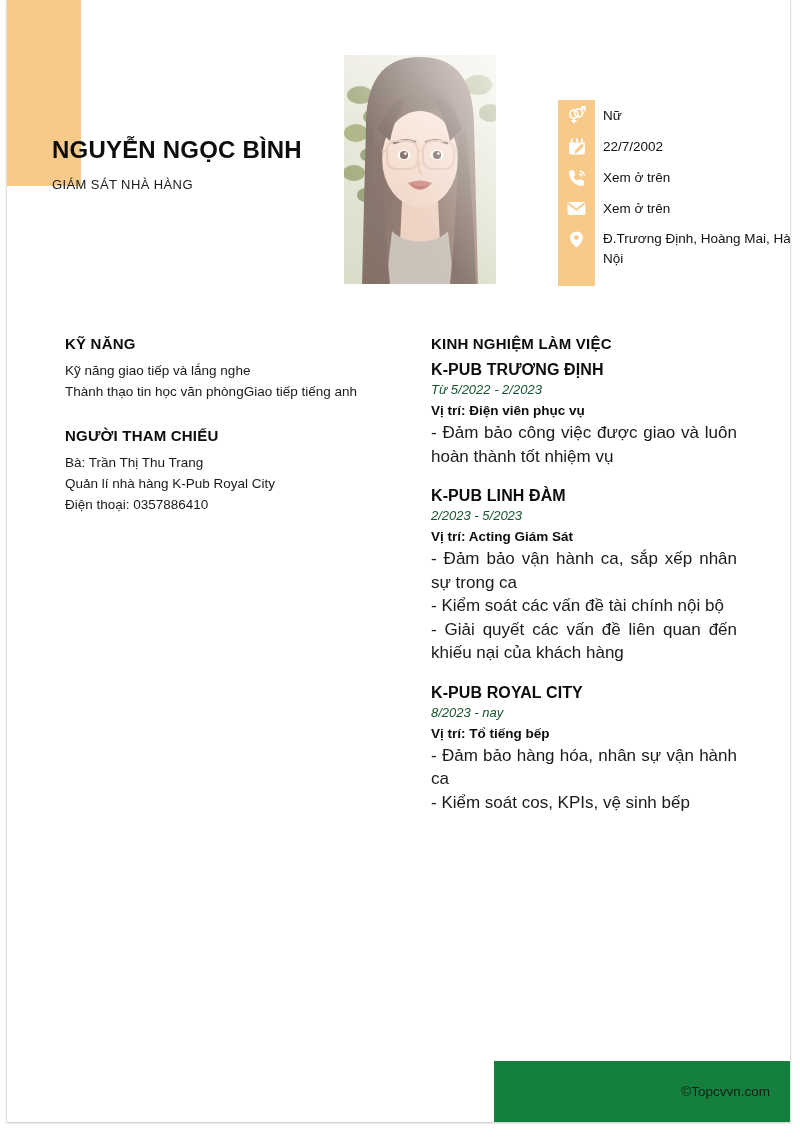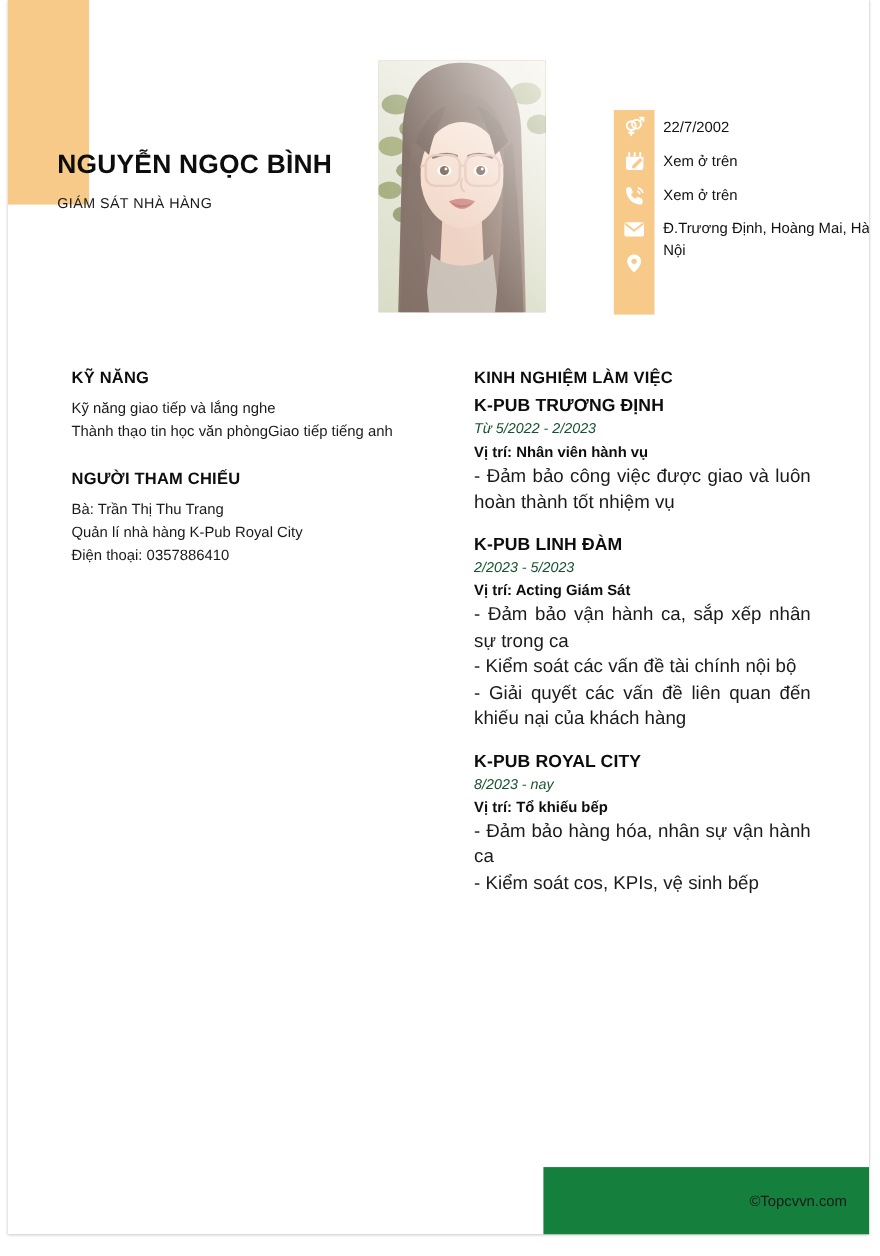--- a/index.html
+++ b/index.html
@@ -317,20 +317,21 @@
       </div>
       <div class="icon-slot" style="top:124px">
         <svg width="19" height="19" viewBox="0 0 24 24" aria-hidden="true">
           <path d="M12 1.8 c-4.4 0 -8 3.5 -8 7.9 c0 5.8 8 12.5 8 12.5 s8 -6.7 8 -12.5 c0 -4.4 -3.6 -7.9 -8 -7.9 Z" fill="#ffffff"></path>
           <circle cx="12" cy="9.6" r="3.1" fill="#f7ca8a"></circle>
         </svg>
       </div>
     </div>
 
     <div class="contact-list">
+      <div class="contact-row">Nữ</div>
       <div class="contact-row">22/7/2002</div>
       <div class="contact-row">Xem ở trên</div>
       <div class="contact-row">Xem ở trên</div>
       <div class="contact-row tall">Đ.Trương Định, Hoàng Mai, Hà Nội</div>
     </div>
 
     <div class="col-left">
       <div class="section-head">KỸ NĂNG</div>
       <div class="body-line">Kỹ năng giao tiếp và lắng nghe</div>
       <div class="body-line">Thành thạo tin học văn phòngGiao tiếp tiếng anh</div>
@@ -340,37 +341,37 @@
       <div class="body-line">Quản lí nhà hàng K-Pub Royal City</div>
       <div class="body-line">Điện thoại: 0357886410</div>
     </div>
 
     <div class="col-right">
       <div class="section-head">KINH NGHIỆM LÀM VIỆC</div>
 
       <div class="job-block">
         <div class="job-company">K-PUB TRƯƠNG ĐỊNH</div>
         <div class="job-dates">Từ 5/2022 - 2/2023</div>
-        <div class="job-role">Vị trí: Nhân viên hành vụ</div>
+        <div class="job-role">Vị trí: Điện viên phục vụ</div>
         <div class="job-bullet">- Đảm bảo công việc được giao và luôn hoàn thành tốt nhiệm vụ</div>
       </div>
 
       <div class="job-block">
         <div class="job-company">K-PUB LINH ĐÀM</div>
         <div class="job-dates">2/2023 - 5/2023</div>
         <div class="job-role">Vị trí: Acting Giám Sát</div>
         <div class="job-bullet">- Đảm bảo vận hành ca, sắp xếp nhân sự trong ca</div>
         <div class="job-bullet">- Kiểm soát các vấn đề tài chính nội bộ</div>
         <div class="job-bullet">- Giải quyết các vấn đề liên quan đến khiếu nại của khách hàng</div>
       </div>
 
       <div class="job-block">
         <div class="job-company">K-PUB ROYAL CITY</div>
         <div class="job-dates">8/2023 - nay</div>
-        <div class="job-role">Vị trí: Tổ khiếu bếp</div>
+        <div class="job-role">Vị trí: Tổ tiếng bếp</div>
         <div class="job-bullet">- Đảm bảo hàng hóa, nhân sự vận hành ca</div>
         <div class="job-bullet">- Kiểm soát cos, KPIs, vệ sinh bếp</div>
       </div>
     </div>
 
     <div class="footer-band">
       <div class="footer-text">©Topcvvn.com</div>
     </div>
 
   </div>

